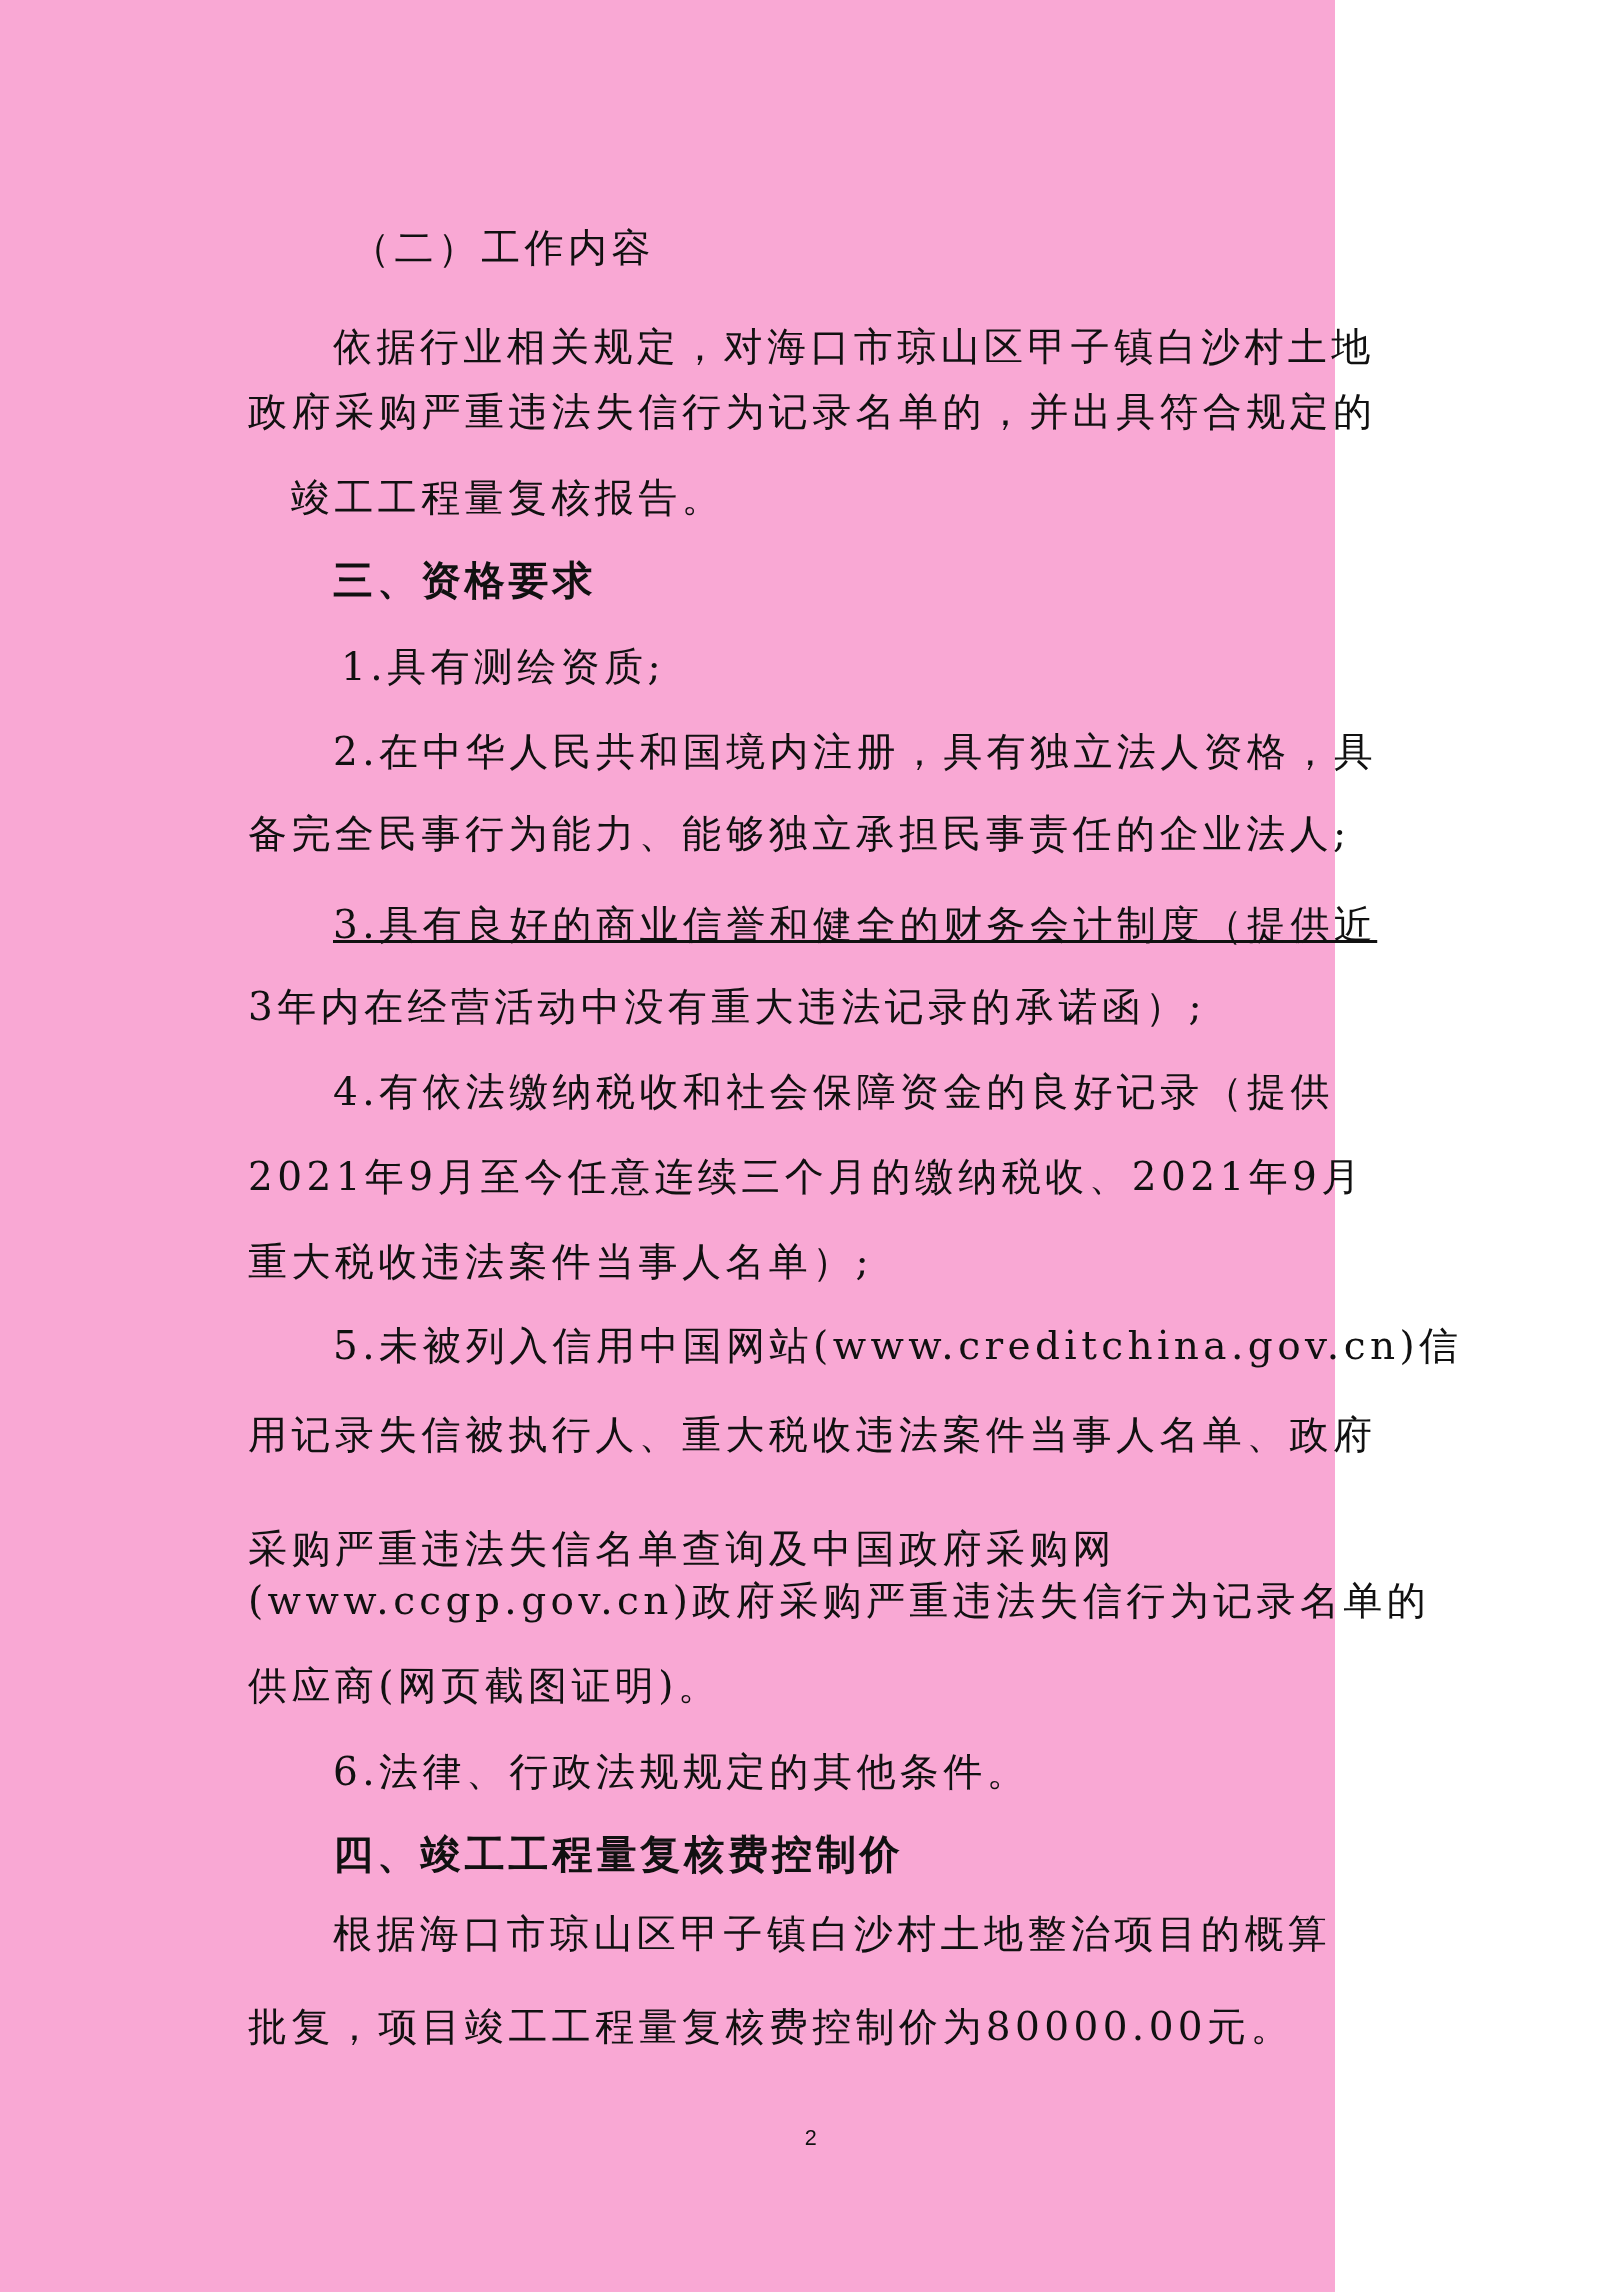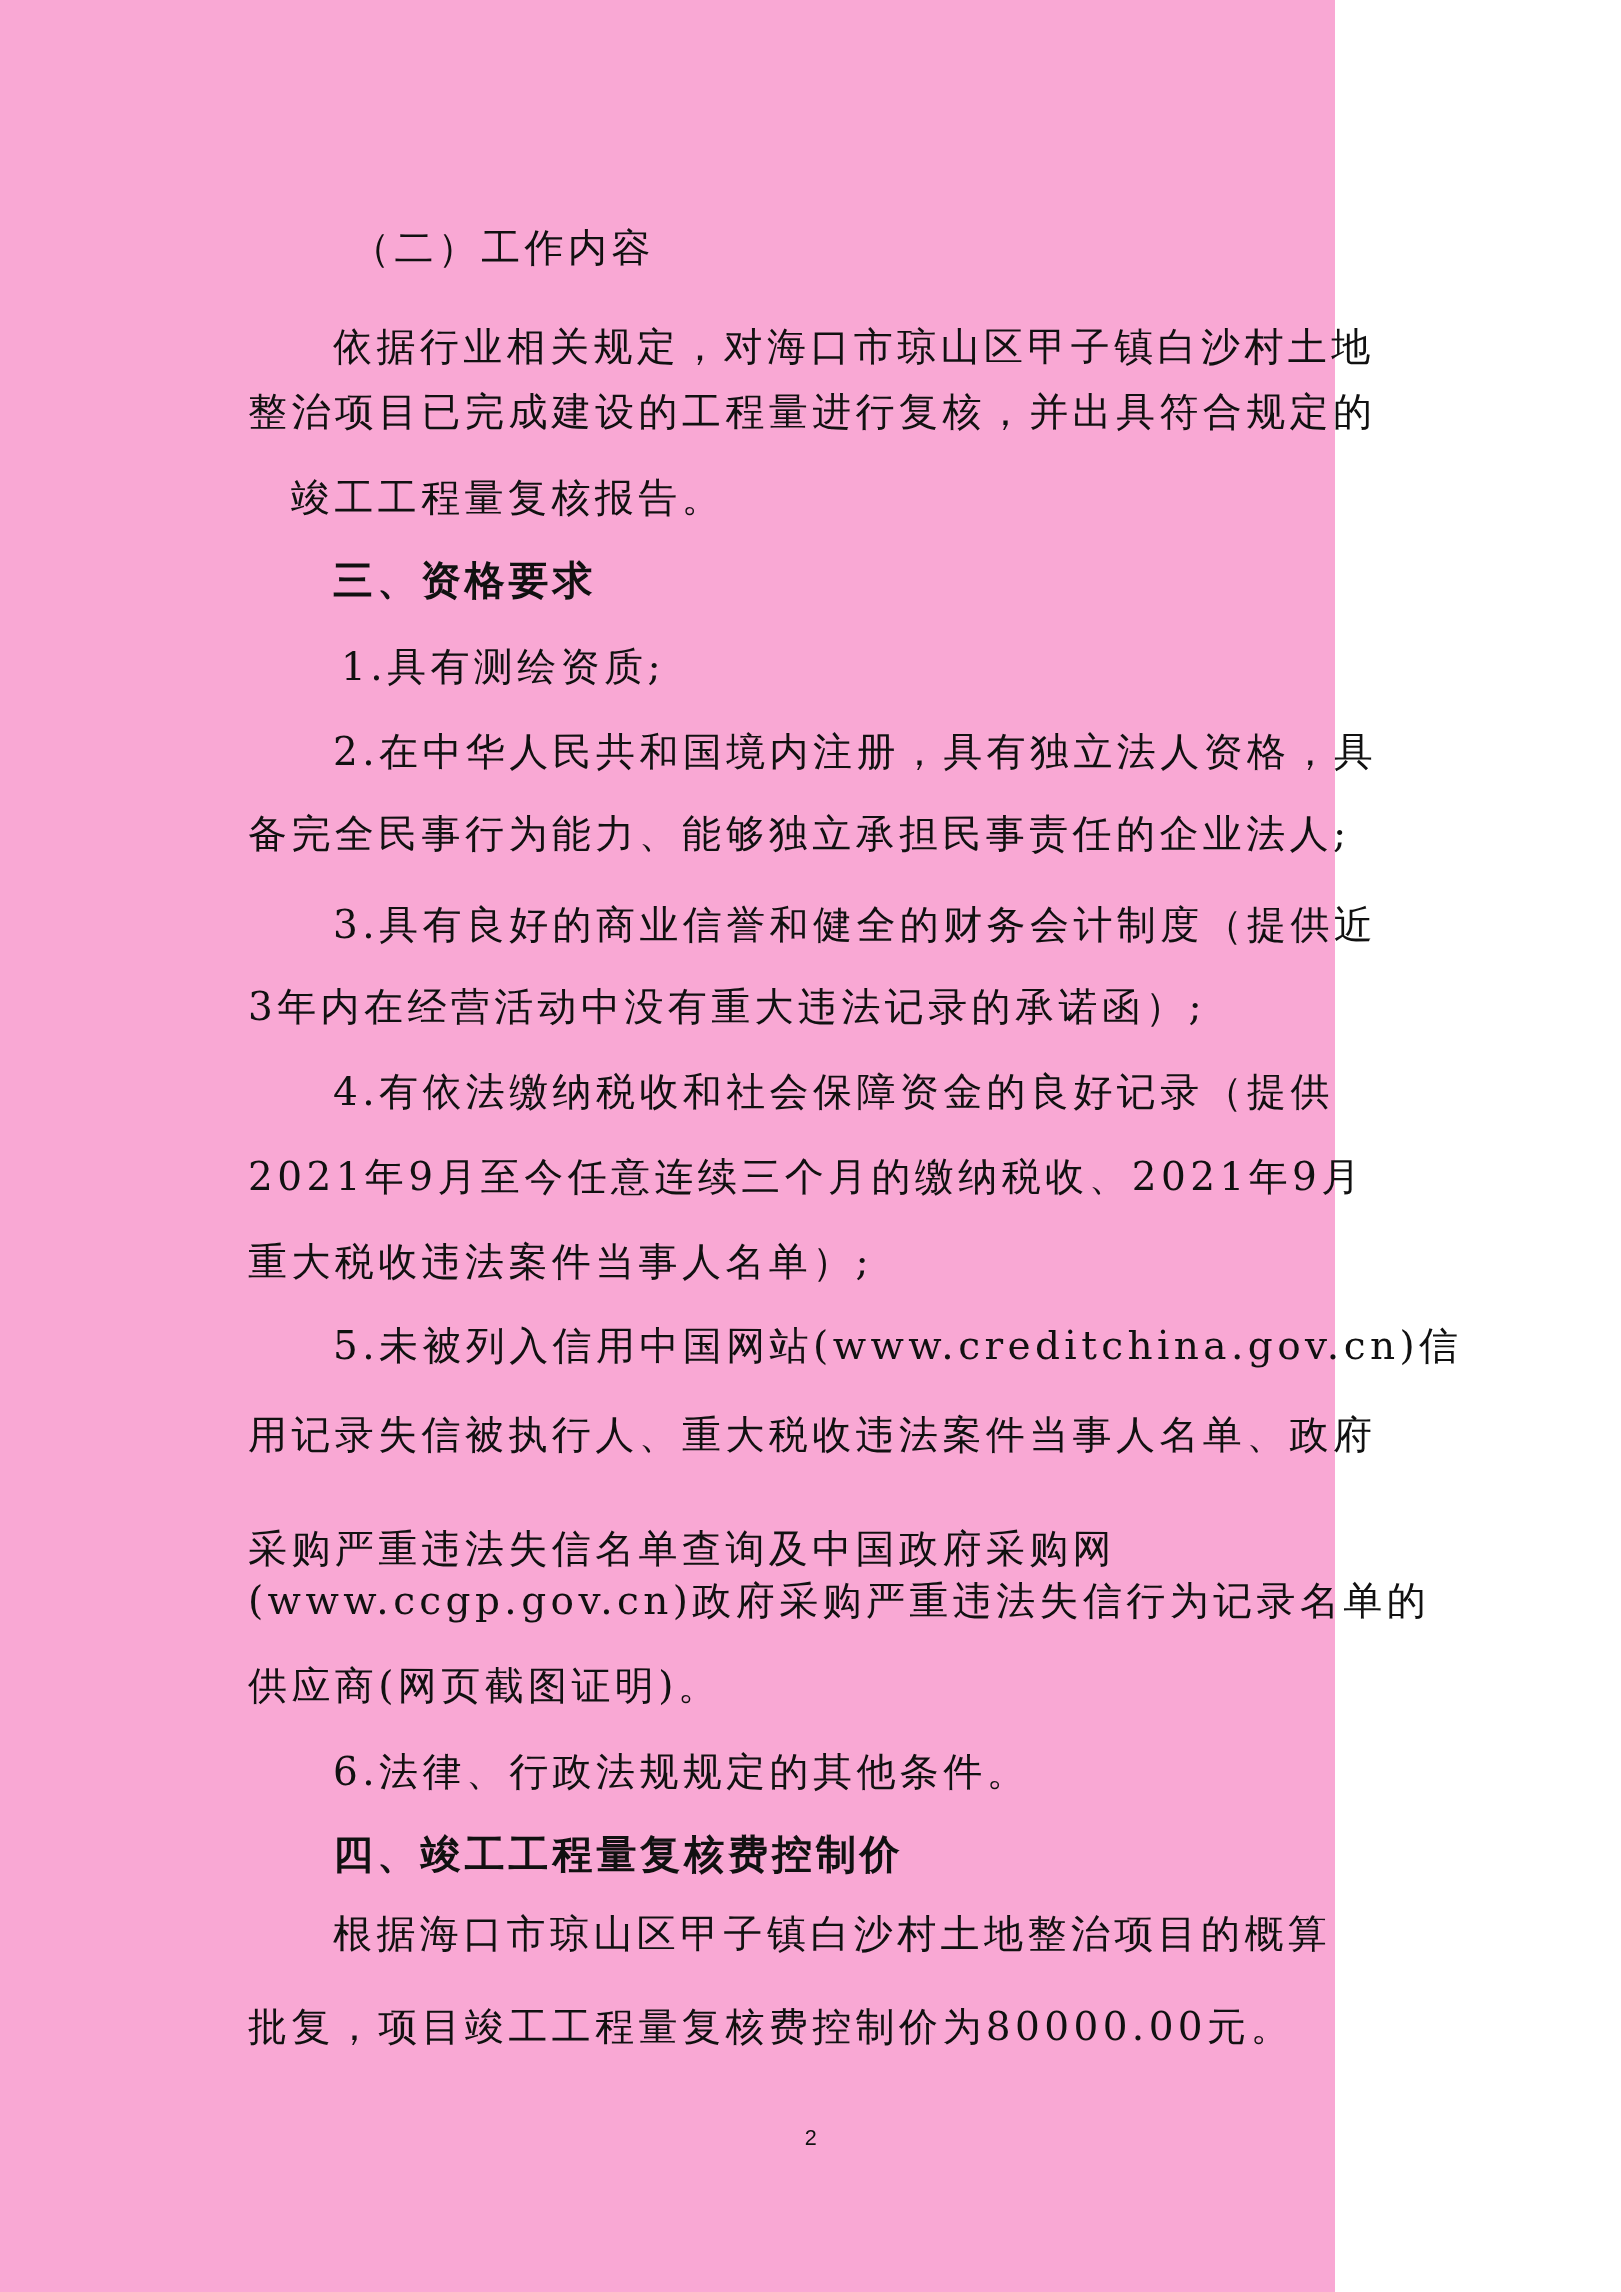--- a/index.html
+++ b/index.html
@@ -35,31 +35,31 @@
     }
   </style>
 </head>
 <body>
 
 <div class="page">
 
   <div class="line indent" style="top:218px; left:351px;">（二）工作内容</div>
 
   <div class="line indent" style="top:297px;margin-top:20px;">依据行业相关规定，对海口市琼山区甲子镇白沙村土地</div>
-  <div class="line" style="top:382px;">整治项目已完成建设的工程量进行复核，并出具符合规定的</div>
+  <div class="line" style="top:382px;">政府采购严重违法失信行为记录名单的，并出具符合规定的</div>
   <div class="line" style="top:468px;margin-left:43px;">竣工工程量复核报告。</div>
 
   <div class="line indent heading" style="top:551px;">三、资格要求</div>
 
   <div class="line indent" style="top:637px;margin-left:8px;">1.具有测绘资质;</div>
 
   <div class="line indent" style="top:722px;">2.在中华人民共和国境内注册，具有独立法人资格，具</div>
   <div class="line" style="top:804px;">备完全民事行为能力、能够独立承担民事责任的企业法人;</div>
 
-  <div class="line indent" style="top:895px;">3.具有良好的商业信誉和健全的财务会计制度（提供近</div>
+  <div class="line indent" style="top:895px;text-decoration:underline;">3.具有良好的商业信誉和健全的财务会计制度（提供近</div>
   <div class="line" style="top:977px;">3年内在经营活动中没有重大违法记录的承诺函）;</div>
 
   <div class="line indent" style="top:1062px;">4.有依法缴纳税收和社会保障资金的良好记录（提供</div>
   <div class="line" style="top:1147px;">2021年9月至今任意连续三个月的缴纳税收、2021年9月</div>
   <div class="line" style="top:1232px;">重大税收违法案件当事人名单）;</div>
 
   <div class="line indent" style="top:1316px;">5.未被列入信用中国网站(www.creditchina.gov.cn)信</div>
   <div class="line" style="top:1405px;">用记录失信被执行人、重大税收违法案件当事人名单、政府</div>
   <div class="line" style="top:1487px;margin-top:32px;">采购严重违法失信名单查询及中国政府采购网</div>
   <div class="line" style="top:1571px;">(www.ccgp.gov.cn)政府采购严重违法失信行为记录名单的</div>

